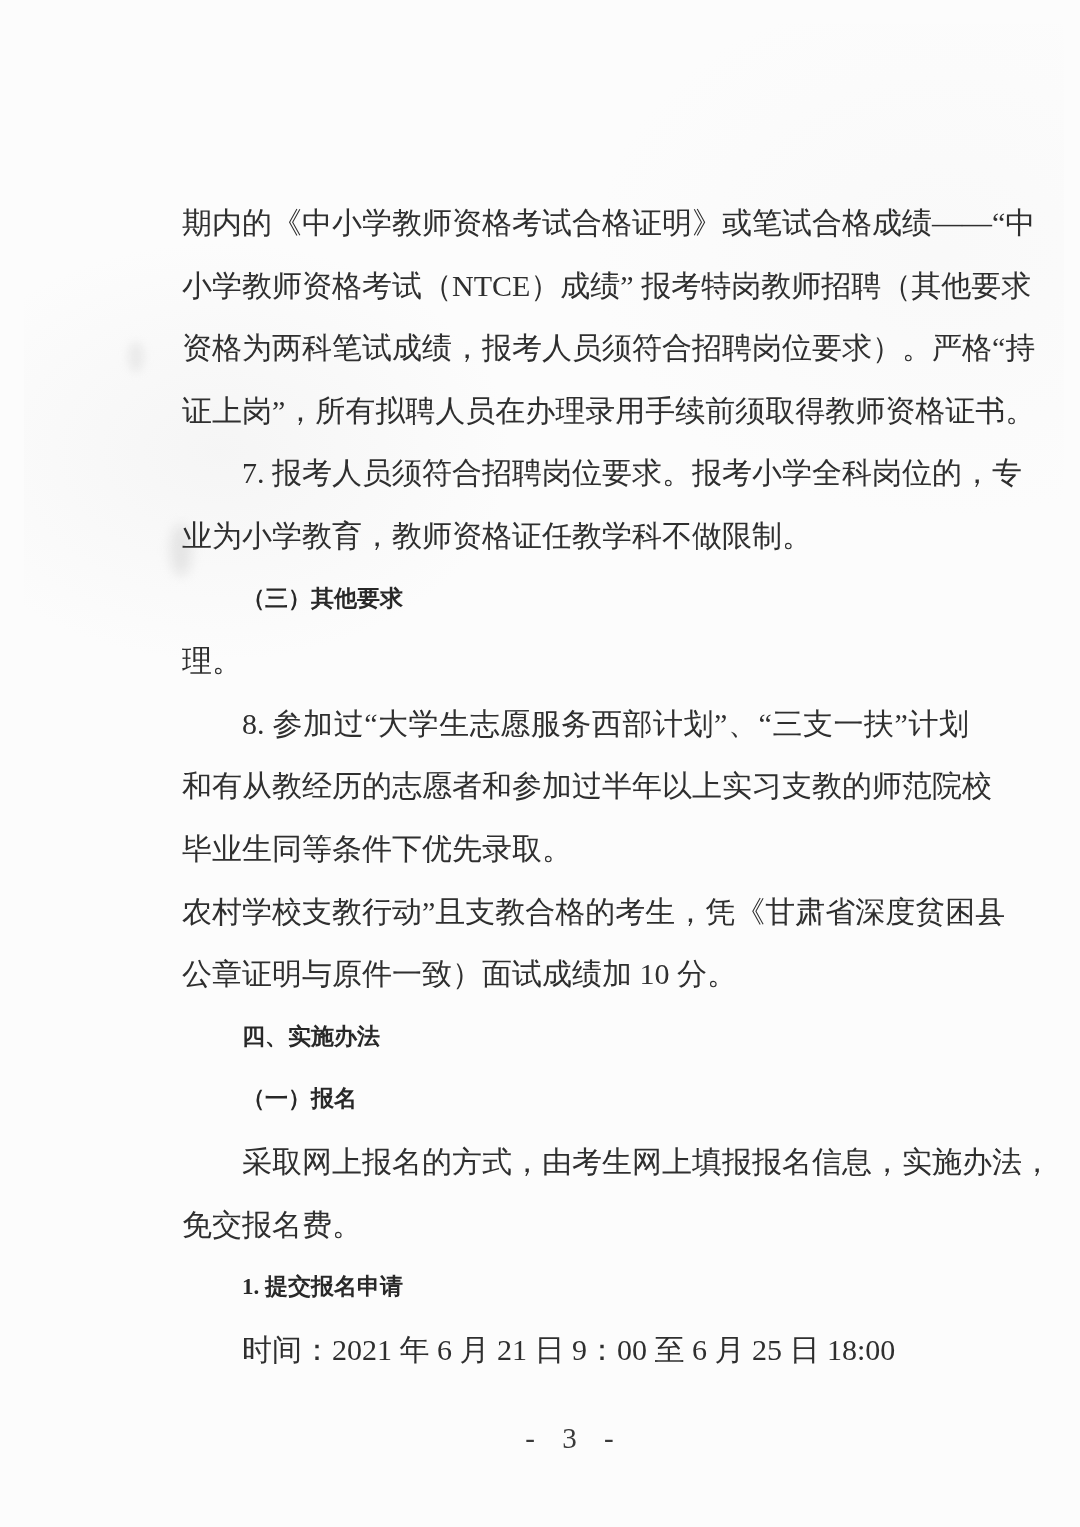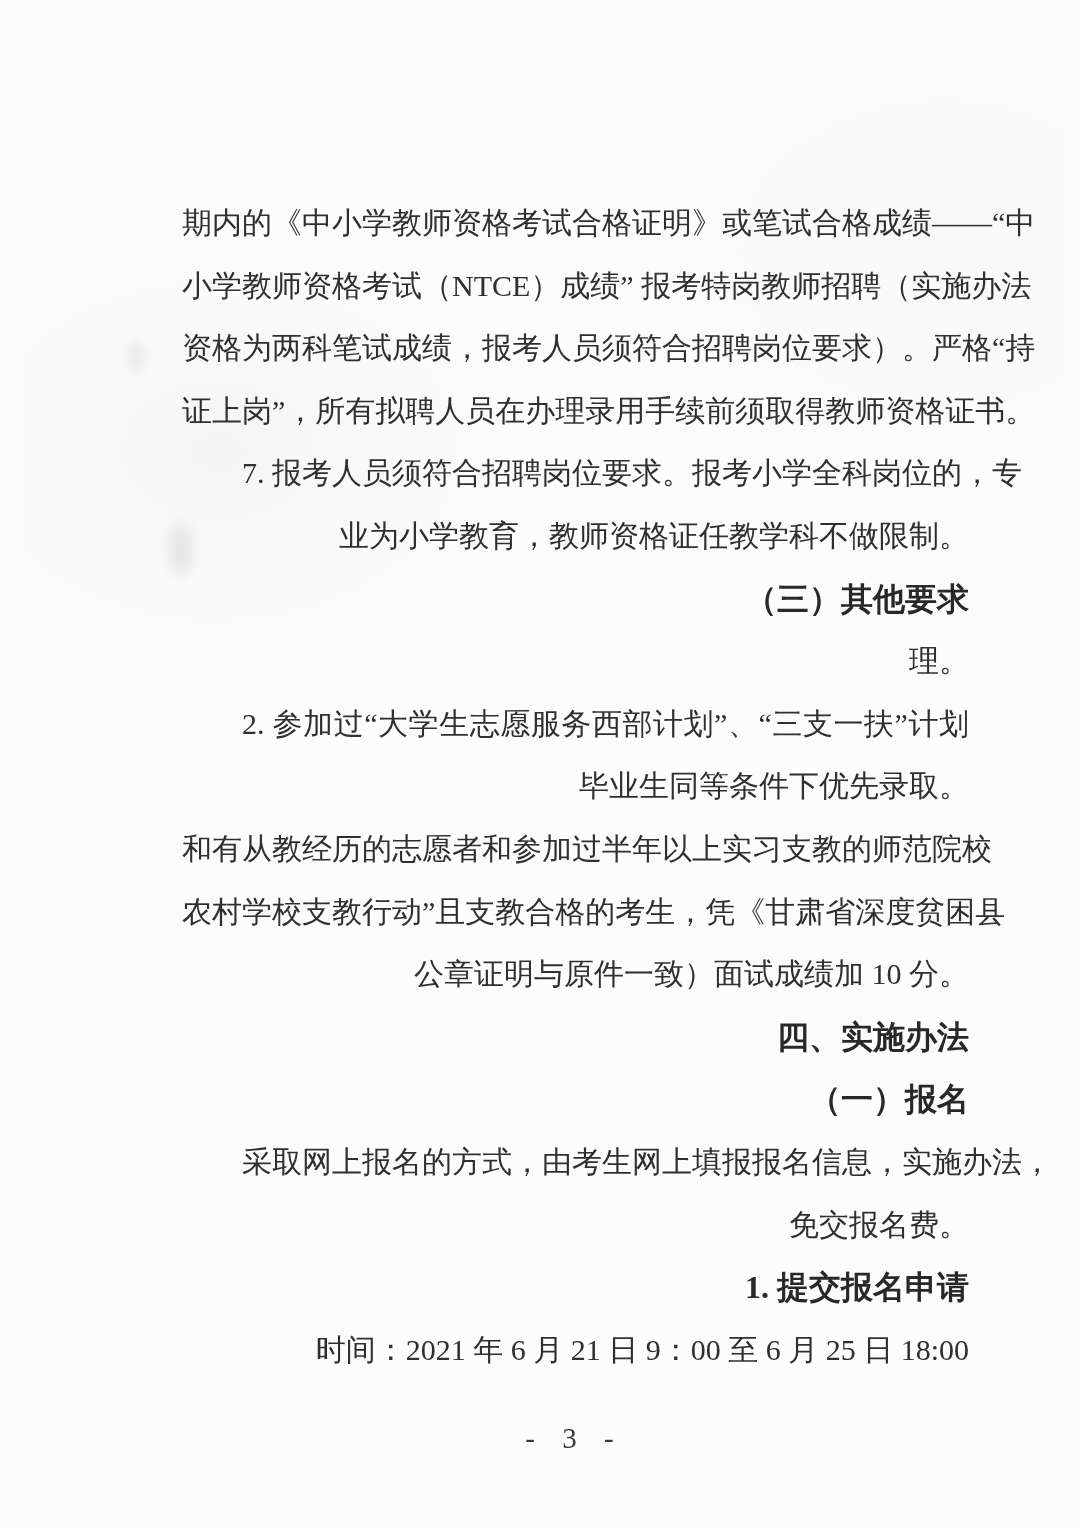--- a/index.html
+++ b/index.html
@@ -23,33 +23,33 @@
     left: 142px;
     top: 156px;
     width: 803px;
   }
 
   .line {
     height: 54.6px;
     line-height: 54.6px;
     font-size: 30px;
     white-space: nowrap;
-    text-align: right;
+    text-align: left;
   }
 
   .fill {
     text-align: justify;
     text-align-last: justify;
   }
 
   .indent { padding-left: 60px; }
 
   .bold {
     font-weight: 700;
-    font-size: 32px;
+    font-size: 23px;
     color: #282828;
   }
 
   .footer {
     position: absolute;
     top: 1390px;
     left: 0;
     width: 100%;
     text-align: center;
     font-size: 29px;
@@ -76,30 +76,30 @@
 </style>
 </head>
 <body>
 
 <div class="page">
   <div class="smudge-b"></div>
   <div class="smudge-a"></div>
 
   <div class="content">
     <div class="line fill">期内的《中小学教师资格考试合格证明》或笔试合格成绩——“中</div>
-    <div class="line fill">小学教师资格考试（NTCE）成绩” 报考特岗教师招聘（实施办法</div>
+    <div class="line fill">小学教师资格考试（NTCE）成绩” 报考特岗教师招聘（其他要求</div>
     <div class="line fill">资格为两科笔试成绩，报考人员须符合招聘岗位要求）。严格“持</div>
     <div class="line fill">证上岗”，所有拟聘人员在办理录用手续前须取得教师资格证书。</div>
     <div class="line fill indent">7. 报考人员须符合招聘岗位要求。报考小学全科岗位的，专</div>
     <div class="line">业为小学教育，教师资格证任教学科不做限制。</div>
     <div class="line indent bold">（三）其他要求</div>
     <div class="line">理。</div>
-    <div class="line fill indent">2. 参加过“大学生志愿服务西部计划”、“三支一扶”计划</div>
+    <div class="line fill indent">8. 参加过“大学生志愿服务西部计划”、“三支一扶”计划</div>
+    <div class="line fill">和有从教经历的志愿者和参加过半年以上实习支教的师范院校</div>
     <div class="line">毕业生同等条件下优先录取。</div>
-    <div class="line fill">和有从教经历的志愿者和参加过半年以上实习支教的师范院校</div>
     <div class="line fill">农村学校支教行动”且支教合格的考生，凭《甘肃省深度贫困县</div>
     <div class="line">公章证明与原件一致）面试成绩加 10 分。</div>
     <div class="line indent bold">四、实施办法</div>
     <div class="line indent bold">（一）报名</div>
     <div class="line fill indent">采取网上报名的方式，由考生网上填报报名信息，实施办法，</div>
     <div class="line">免交报名费。</div>
     <div class="line indent bold">1. 提交报名申请</div>
     <div class="line indent">时间：2021 年 6 月 21 日 9：00 至 6 月 25 日 18:00</div>
   </div>
 

